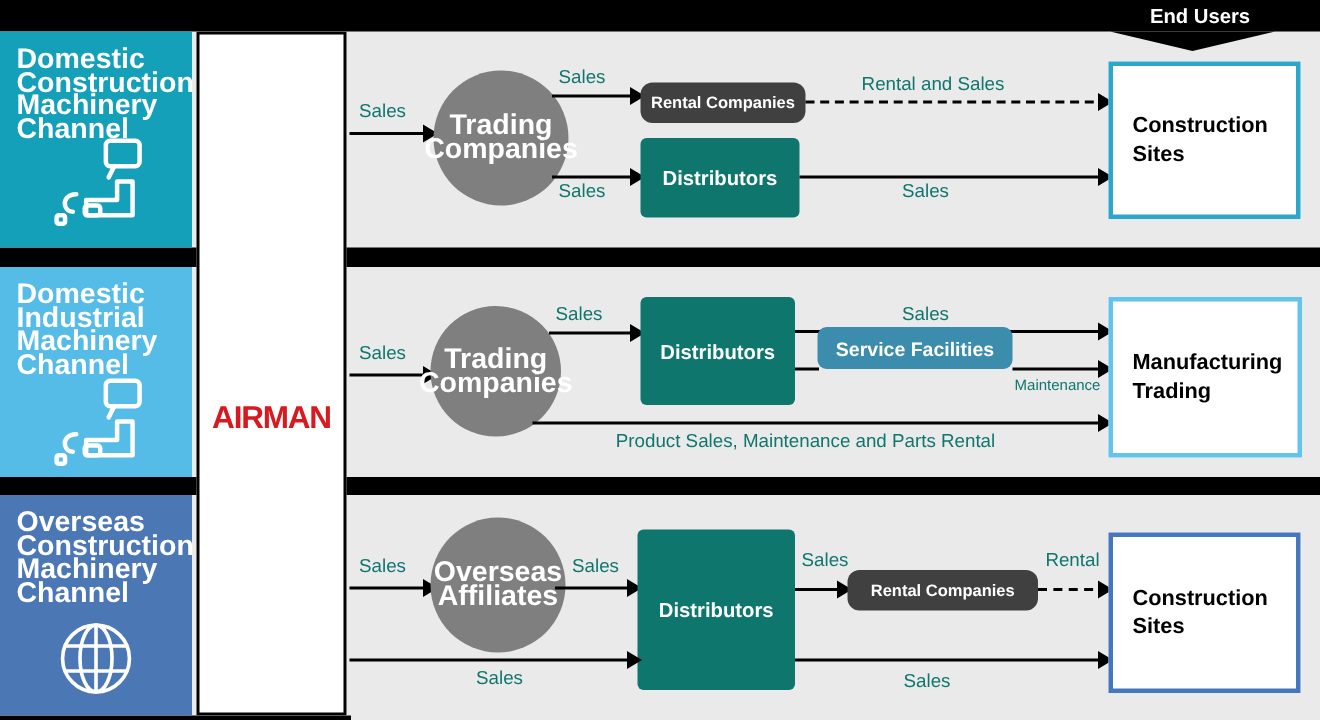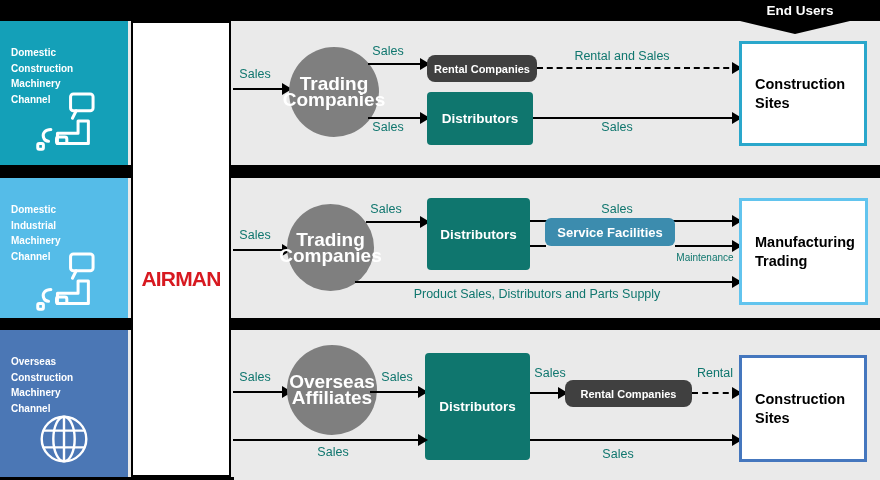--- a/index.html
+++ b/index.html
@@ -20,22 +20,22 @@
   .endusers{position:absolute;left:742px;top:3px;width:116px;height:16px;
             color:#fff;font-weight:bold;font-size:13.5px;text-align:center;}
   .chev{position:absolute;left:740px;top:21px;width:0;height:0;
         border-left:55px solid transparent;border-right:55px solid transparent;
         border-top:13px solid #000;}
   
   .panel{position:absolute;left:0;width:128px;color:#fff;}
   .panel.p1{top:21px;height:144px;background:#14a0b8;}
   .panel.p2{top:178px;height:140px;background:#55bce8;}
   .panel.p3{top:330px;height:147px;background:#4b77b5;}
-  .ptitle{font-weight:bold;font-size:10px;line-height:15.5px;white-space:pre-line;
-          padding:24px 0 0 11px;}
+  .ptitle{font-weight:bold;font-size:19px;line-height:15.5px;white-space:pre-line;
+          padding:11px 0 0 11px;}
   .picon{position:absolute;left:50%;transform:translateX(-50%);}
   .p1 .picon{bottom:13px;}
   .p2 .picon{bottom:6px;}
   .p3 .picon{bottom:12px;}
   
   .brandcol{position:absolute;left:131px;top:21px;width:100px;height:456px;
             background:#fff;border:2px solid #000;box-sizing:border-box;}
   .brandtxt{position:absolute;left:0;top:217px;width:100%;text-align:center;
             color:#d71920;font-weight:900;font-size:21px;letter-spacing:-0.8px;margin-top:27px;}
   
@@ -188,21 +188,21 @@
   <div class="arr r2ab"></div>
   <div class="lbl r2bl">Sales</div>
   <div class="navy dist2">Distributors</div>
   <div class="arr r2ac"></div>
   <div class="lbl r2cl">Sales</div>
   <div class="line r2ln"></div>
   <div class="svc svc2">Service Facilities</div>
   <div class="arr r2ae"></div>
   <div class="lbl sm r2el">Maintenance</div>
   <div class="arr r2af"></div>
-  <div class="lbl r2fl">Product Sales, Distributors and Parts Supply</div>
+  <div class="lbl r2fl">Product Sales, Maintenance and Parts Rental</div>
   <div class="endbox e2">Manufacturing
 Trading</div>
 
   <div class="arr r3aa"></div>
   <div class="lbl r3al">Sales</div>
   <div class="circle c3">Overseas
 Affiliates</div>
   <div class="arr r3ab"></div>
   <div class="lbl r3bl">Sales</div>
   <div class="navy dist3">Distributors</div>

